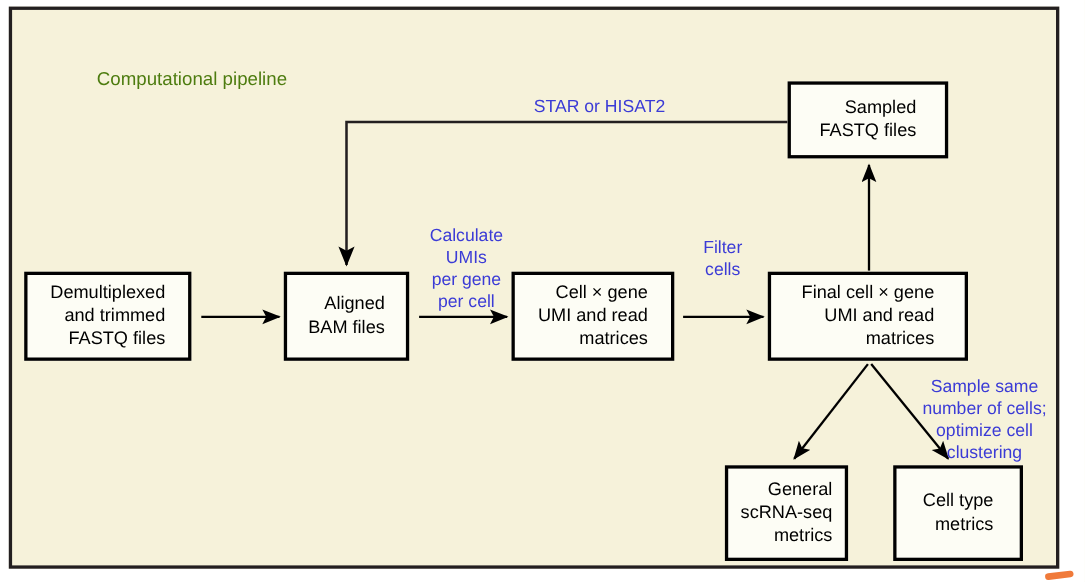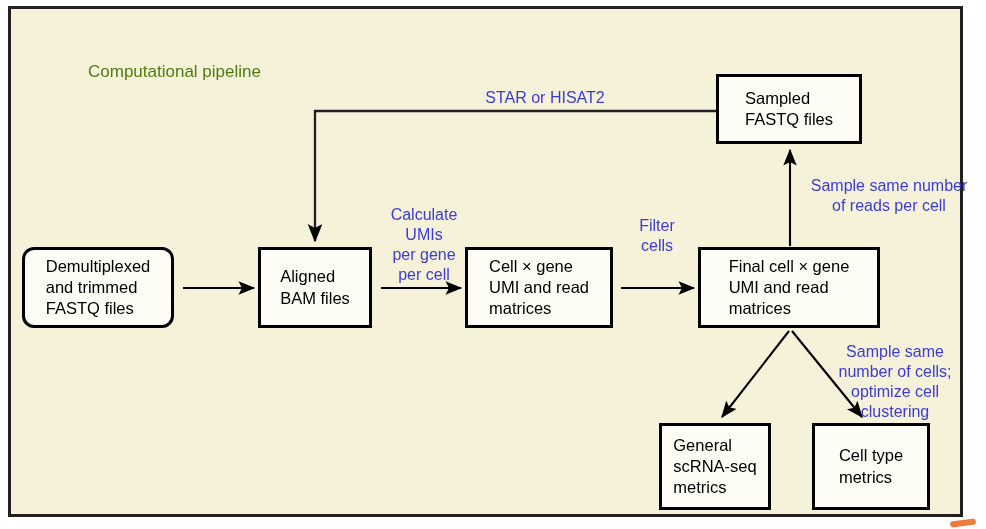--- a/index.html
+++ b/index.html
@@ -34,21 +34,21 @@
     pointer-events: none;
   }
   .node {
     position: absolute;
     background: #fdfdf5;
     border: 3px solid #000000;
     box-sizing: border-box;
     display: flex;
     align-items: center;
     justify-content: center;
-    text-align: left;
+    text-align: right;
     color: #000000;
     font-size: 16.5px;
     line-height: 1.28;
     font-family: "Liberation Sans", sans-serif;
   }
   .node span { display: block; white-space: pre-line; }
   .edge-label {
     position: absolute;
     color: #3b3bd6;
     font-size: 16px;
@@ -101,21 +101,21 @@
 
     <line x1="790" y1="246" x2="790" y2="150" stroke="#000000" stroke-width="2.1" marker-end="url(#ah)"></line>
 
     <path d="M716,111 L315,111 L315,241" fill="none" stroke="#231f20" stroke-width="2.3" marker-end="url(#ah)"></path>
 
     <line x1="789" y1="331" x2="722" y2="417" stroke="#000000" stroke-width="2.1" marker-end="url(#ah)"></line>
 
     <line x1="792" y1="331" x2="862" y2="417" stroke="#000000" stroke-width="2.1" marker-end="url(#ah)"></line>
   </svg>
 
-  <div class="node" style="left:22px; top:247px; width:152px; height:81px;border-radius:12px;">
+  <div class="node" style="left:22px; top:247px; width:152px; height:81px;">
     <span>Demultiplexed
 and trimmed
 FASTQ files</span>
   </div>
 
   <div class="node" style="left:258px; top:247px; width:114px; height:81px;">
     <span>Aligned
 BAM files</span>
   </div>
 
@@ -150,22 +150,20 @@
 
   <div class="edge-label" style="left:376px; top:205px; width:96px;">Calculate UMIs
 per gene
 per cell</div>
 
   <div class="edge-label" style="left:619px; top:216px; width:76px;">Filter
 cells</div>
 
   <div class="edge-label" style="left:380px; top:88px; width:330px;">STAR or HISAT2</div>
 
-  <div class="edge-label" style="left:800px; top:176px; width:178px;">Sample same number
-of reads per cell</div>
 
   <div class="edge-label" style="left:820px; top:342px; width:150px;">Sample same
 number of cells;
 optimize cell
 clustering</div>
 
   <div id="corner-mark"></div>
 
 </div>
 

